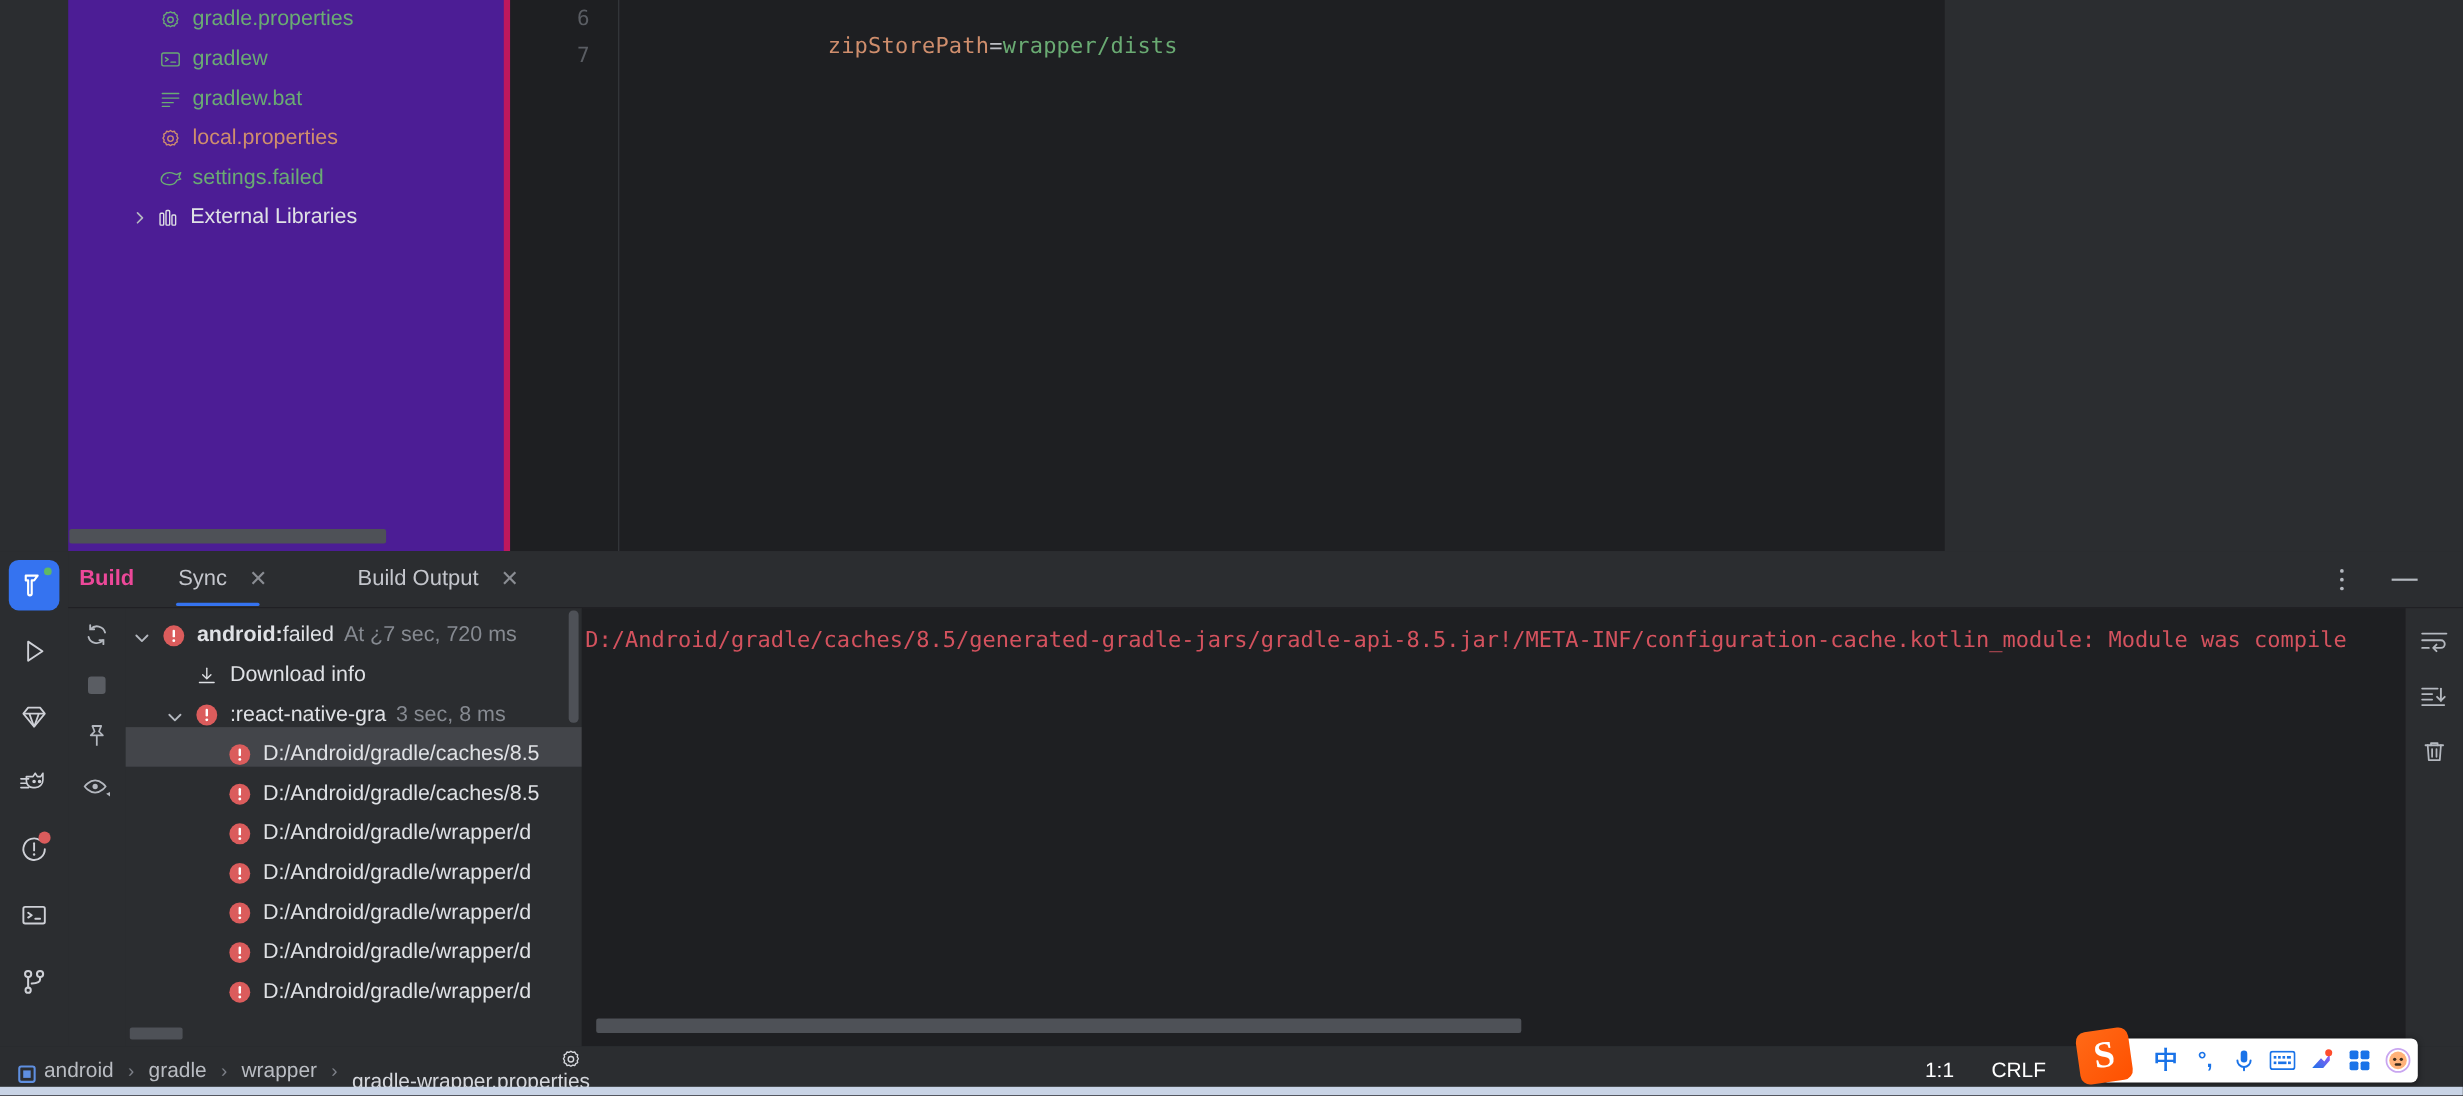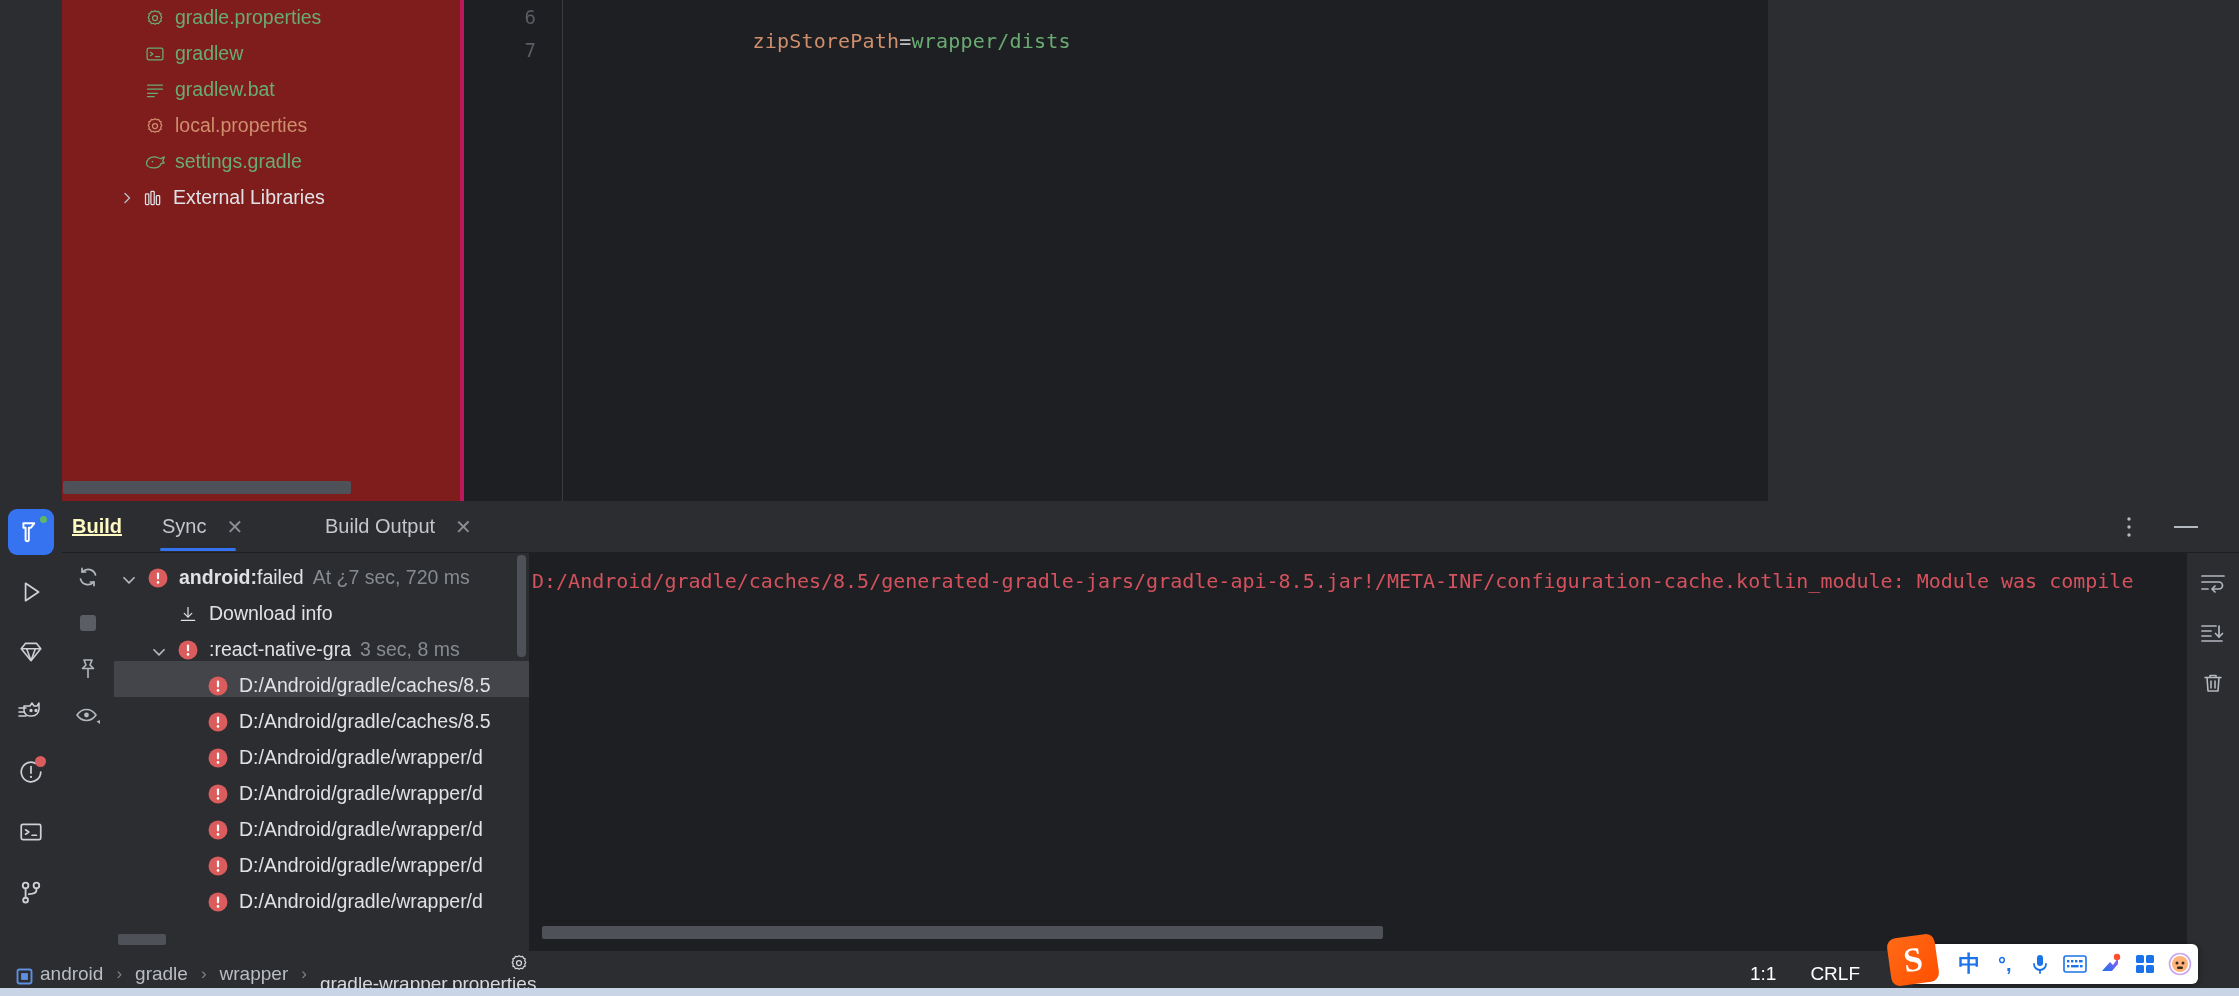--- a/index.html
+++ b/index.html
@@ -11,21 +11,21 @@
   }
   #root { position: relative; width: 2239px; height: 996px; }
 
   
   .top-region { position: absolute; left: 0; top: 0; width: 2239px; height: 501px; background: #2b2d30; }
 
   .left-rail-top { position: absolute; left: 0; top: 0; width: 62px; height: 501px; background: #2b2d30; }
 
   .project-panel {
     position: absolute; left: 62px; top: 0; width: 402px; height: 501px;
-    background: #7f1d1d; border-right: 4px solid #be185d; text-align: right;
+    background: #4c1d95; border-right: 6px solid #be185d; text-align: right;
   }
   .tree-list { position: absolute; left: 0; top: 0; width: 100%; }
   .tree-row {
     display: flex; align-items: center; height: 36px; padding-left: 80px;
     font-size: 19.5px; color: #dfe1e5; white-space: nowrap; cursor: default;
   }
   .tree-row.has-arrow { padding-left: 52px; }
   .tree-arrow {
     width: 26px; min-width: 26px; display: flex; align-items: center; justify-content: center;
     color: #b4b8bf;
@@ -87,21 +87,21 @@
   .rail-dot-red {
     position: absolute; right: 8px; top: 7px; width: 11px; height: 11px;
     border-radius: 50%; background: #db5c5c;
   }
 
   .bw-header {
     position: absolute; left: 62px; top: 0; right: 0; height: 52px;
     background: #2b2d30; border-bottom: 1px solid #1e1f22;
   }
   .bw-title {
-    position: absolute; left: 10px; top: 14px; font-size: 20px; font-weight: bold; color: #fef9c3; text-decoration: underline;
+    position: absolute; left: 10px; top: 14px; font-size: 20px; font-weight: bold; color: #ec4899;
   }
   .bw-tab {
     position: absolute; top: 14px; font-size: 20px; color: #c4c6cc; display: flex; align-items: center;
   }
   .bw-tab .tab-close { margin-left: 20px; font-size: 20px; color: #8a8d93; line-height: 1; }
   .bw-tab-underline { position: absolute; height: 3px; background: #3573f0; border-radius: 2px; }
 
   .bw-kebab { position: absolute; right: 95px; top: 11px; width: 30px; height: 30px;
     display:flex; align-items:center; justify-content:center; color:#b4b8bf; font-size: 22px; letter-spacing:0;}
   .bw-minimize { position: absolute; right: 38px; top: 11px; width: 30px; height: 30px;
@@ -217,21 +217,21 @@
             </span>
             <span class="tree-label c-orange">local.properties</span>
           </div>
           <div class="tree-row">
             <span class="tree-ico c-green">
               <svg width="22" height="20" viewBox="0 0 26 22" fill="none" stroke="currentColor" stroke-width="1.5" stroke-linecap="round" stroke-linejoin="round">
                 <path d="M3 13c0-5 4-8 9-8 4 0 6 2 8 2l4-2-2 5 2 2-4 1c-1 3-4 5-8 5-5 0-9-2-9-5z"></path>
                 <circle cx="10" cy="10.5" r="1" fill="currentColor" stroke="none"></circle>
               </svg>
             </span>
-            <span class="tree-label c-green">settings.gradle</span>
+            <span class="tree-label c-green">settings.failed</span>
           </div>
           <div class="tree-row has-arrow">
             <span class="tree-arrow">
               <svg width="16" height="16" viewBox="0 0 16 16" fill="none" stroke="currentColor" stroke-width="1.5" stroke-linecap="round" stroke-linejoin="round">
                 <path d="M6 3.5L10.5 8 6 12.5"></path>
               </svg>
             </span>
             <span class="tree-ico c-white">
               <svg width="20" height="20" viewBox="0 0 24 24" fill="none" stroke="currentColor" stroke-width="1.5" stroke-linecap="round" stroke-linejoin="round">
                 <rect x="3" y="7" width="4" height="13" rx="1"></rect>

